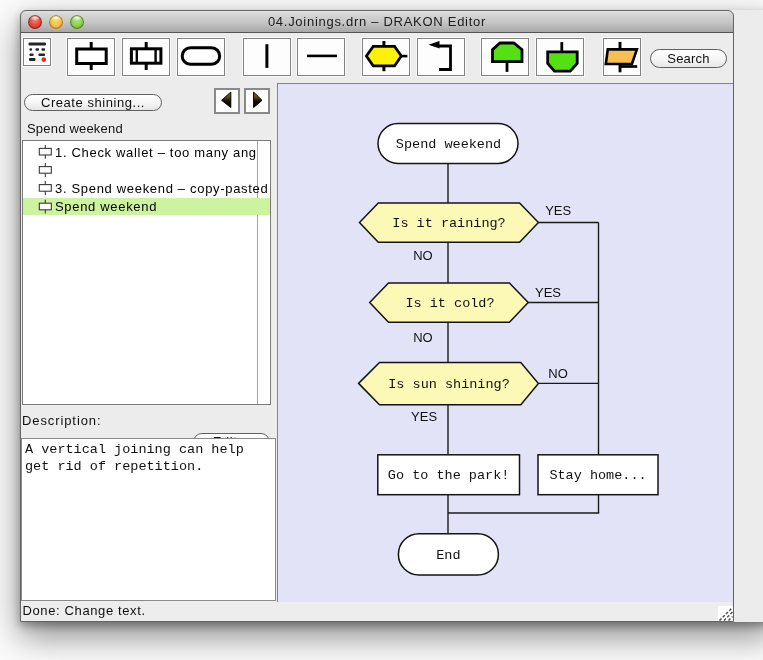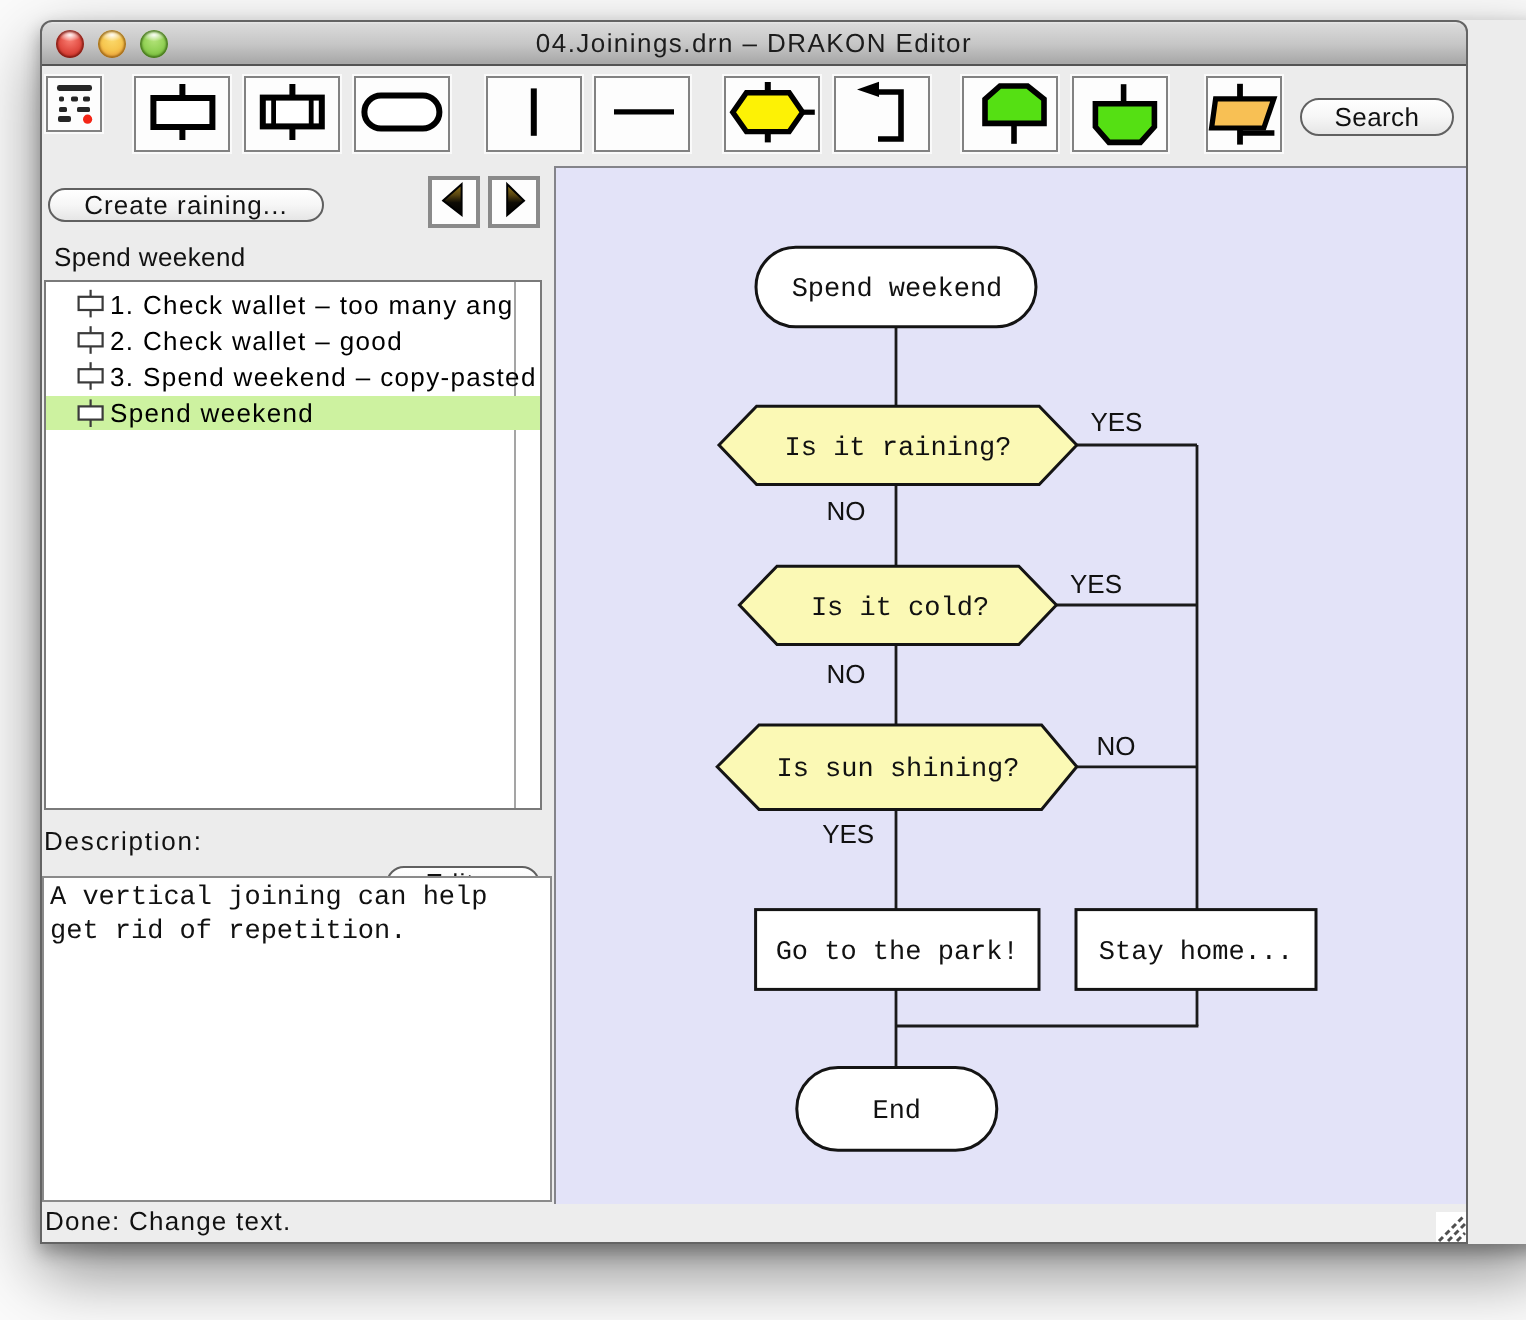--- a/index.html
+++ b/index.html
@@ -131,21 +131,21 @@
   <div class="tbtn" style="left:583px;top:27.5px;width:35.5px;height:36px;">
     <svg width="35.5" height="36" viewBox="0 0 35.5 36">
       <line x1="16" y1="2.9" x2="16" y2="11" stroke="#000" stroke-width="2.9"></line>
       <line x1="16" y1="25" x2="16" y2="33.3" stroke="#000" stroke-width="2.9"></line>
       <line x1="16" y1="27.5" x2="33.2" y2="27.5" stroke="#000" stroke-width="2.7"></line>
       <polygon points="3.8,10.4 32.9,10.4 27.9,25 1.8,25" fill="#f8c054" stroke="#000" stroke-width="2.6"></polygon>
     </svg>
   </div>
   <div class="pill" id="searchbtn" style="left:630px;top:38.8px;width:75px;height:17.5px;line-height:17px;letter-spacing:0.2px;border-radius:10px;">Search</div>
 
-  <div class="pill" id="createbtn" style="left:4px;top:84px;width:136px;height:15px;line-height:15px;">Create raining...</div>
+  <div class="pill" id="createbtn" style="left:4px;top:84px;width:136px;height:15px;line-height:15px;">Create shining...</div>
   <div class="navbtn" id="navL" style="left:194px;top:78px;">
     <svg width="22" height="22" viewBox="0 0 22 22">
       <defs>
           <linearGradient id="gl" x1="0" y1="0" x2="0" y2="1">
         <stop offset="0" stop-color="#96781a"></stop>
             <stop offset="0.35" stop-color="#574410"></stop>
             <stop offset="0.6" stop-color="#0e0b04"></stop>
             <stop offset="1" stop-color="#000"></stop>
       </linearGradient>
         </defs>
@@ -156,23 +156,20 @@
     <svg width="22" height="22" viewBox="0 0 22 22">
       <polygon points="7.6,2.1 16,10.3 7.6,17.5" fill="url(#gl)" stroke="#000" stroke-width="1"></polygon>
     </svg>
   </div>
   <div id="label1">Spend weekend</div>
 
   <div id="listbox">
     <div id="listsep"></div>
     <div class="li" style="top:2.5px;">
         <span>1. Check wallet – too many ang</span>
-      </div>
-    <div class="li" style="top:20.7px;">
-        <span>2. Check wallet – good</span>
       </div>
     <div class="li" style="top:38.7px;">
         <span>3. Spend weekend – copy-pasted</span>
       </div>
     <div class="li sel" style="top:57px;height:17px;">
         <span>Spend weekend</span>
       </div>
     <svg id="listicons" style="position:absolute;left:0;top:0;" width="40" height="90" viewBox="0 0 40 90">
       <g stroke="#3a3a3a" stroke-width="1.1" fill="#fff">
         <line x1="22.3" y1="3.9" x2="22.3" y2="17.7"></line>

